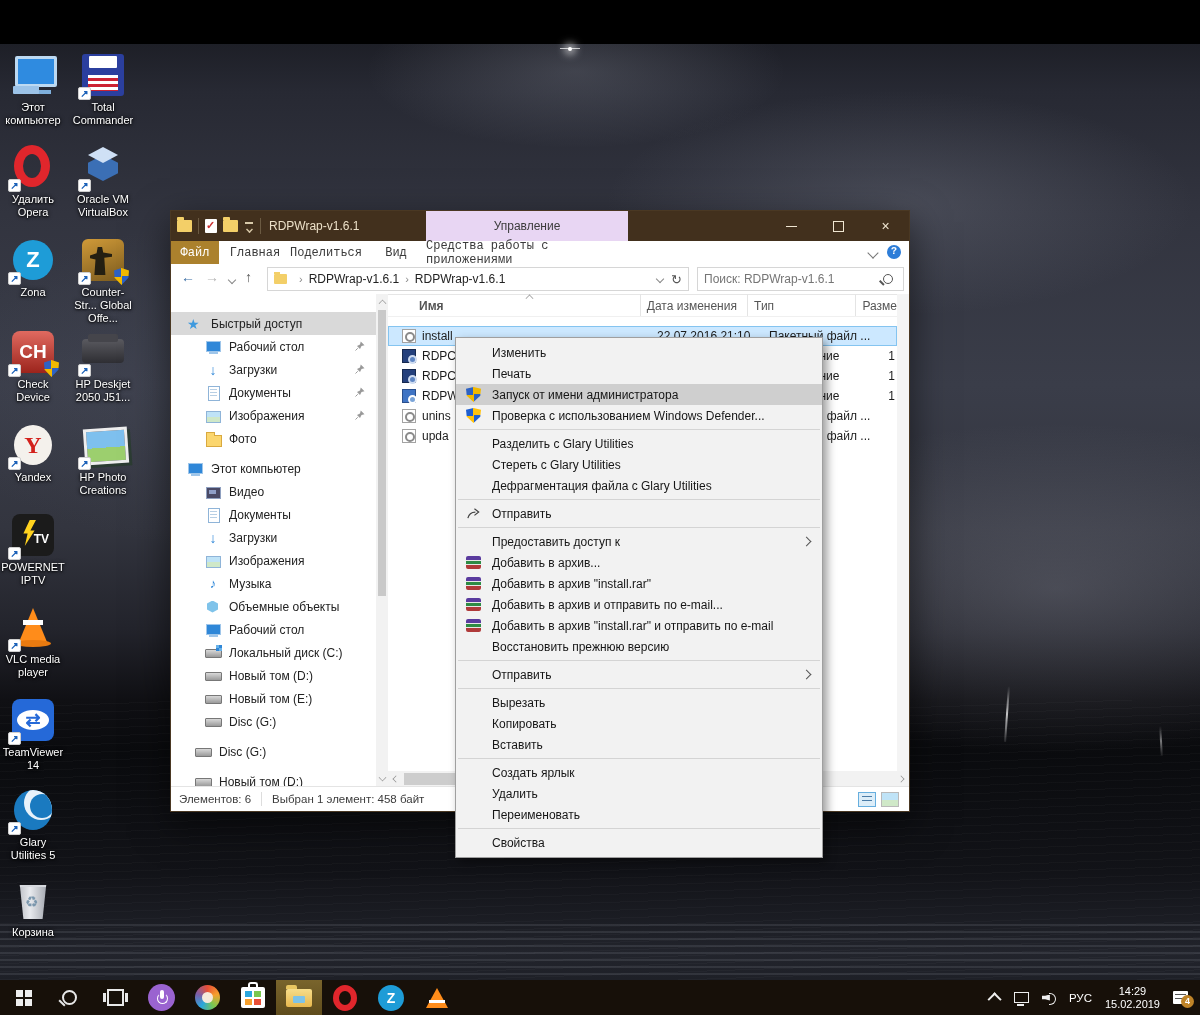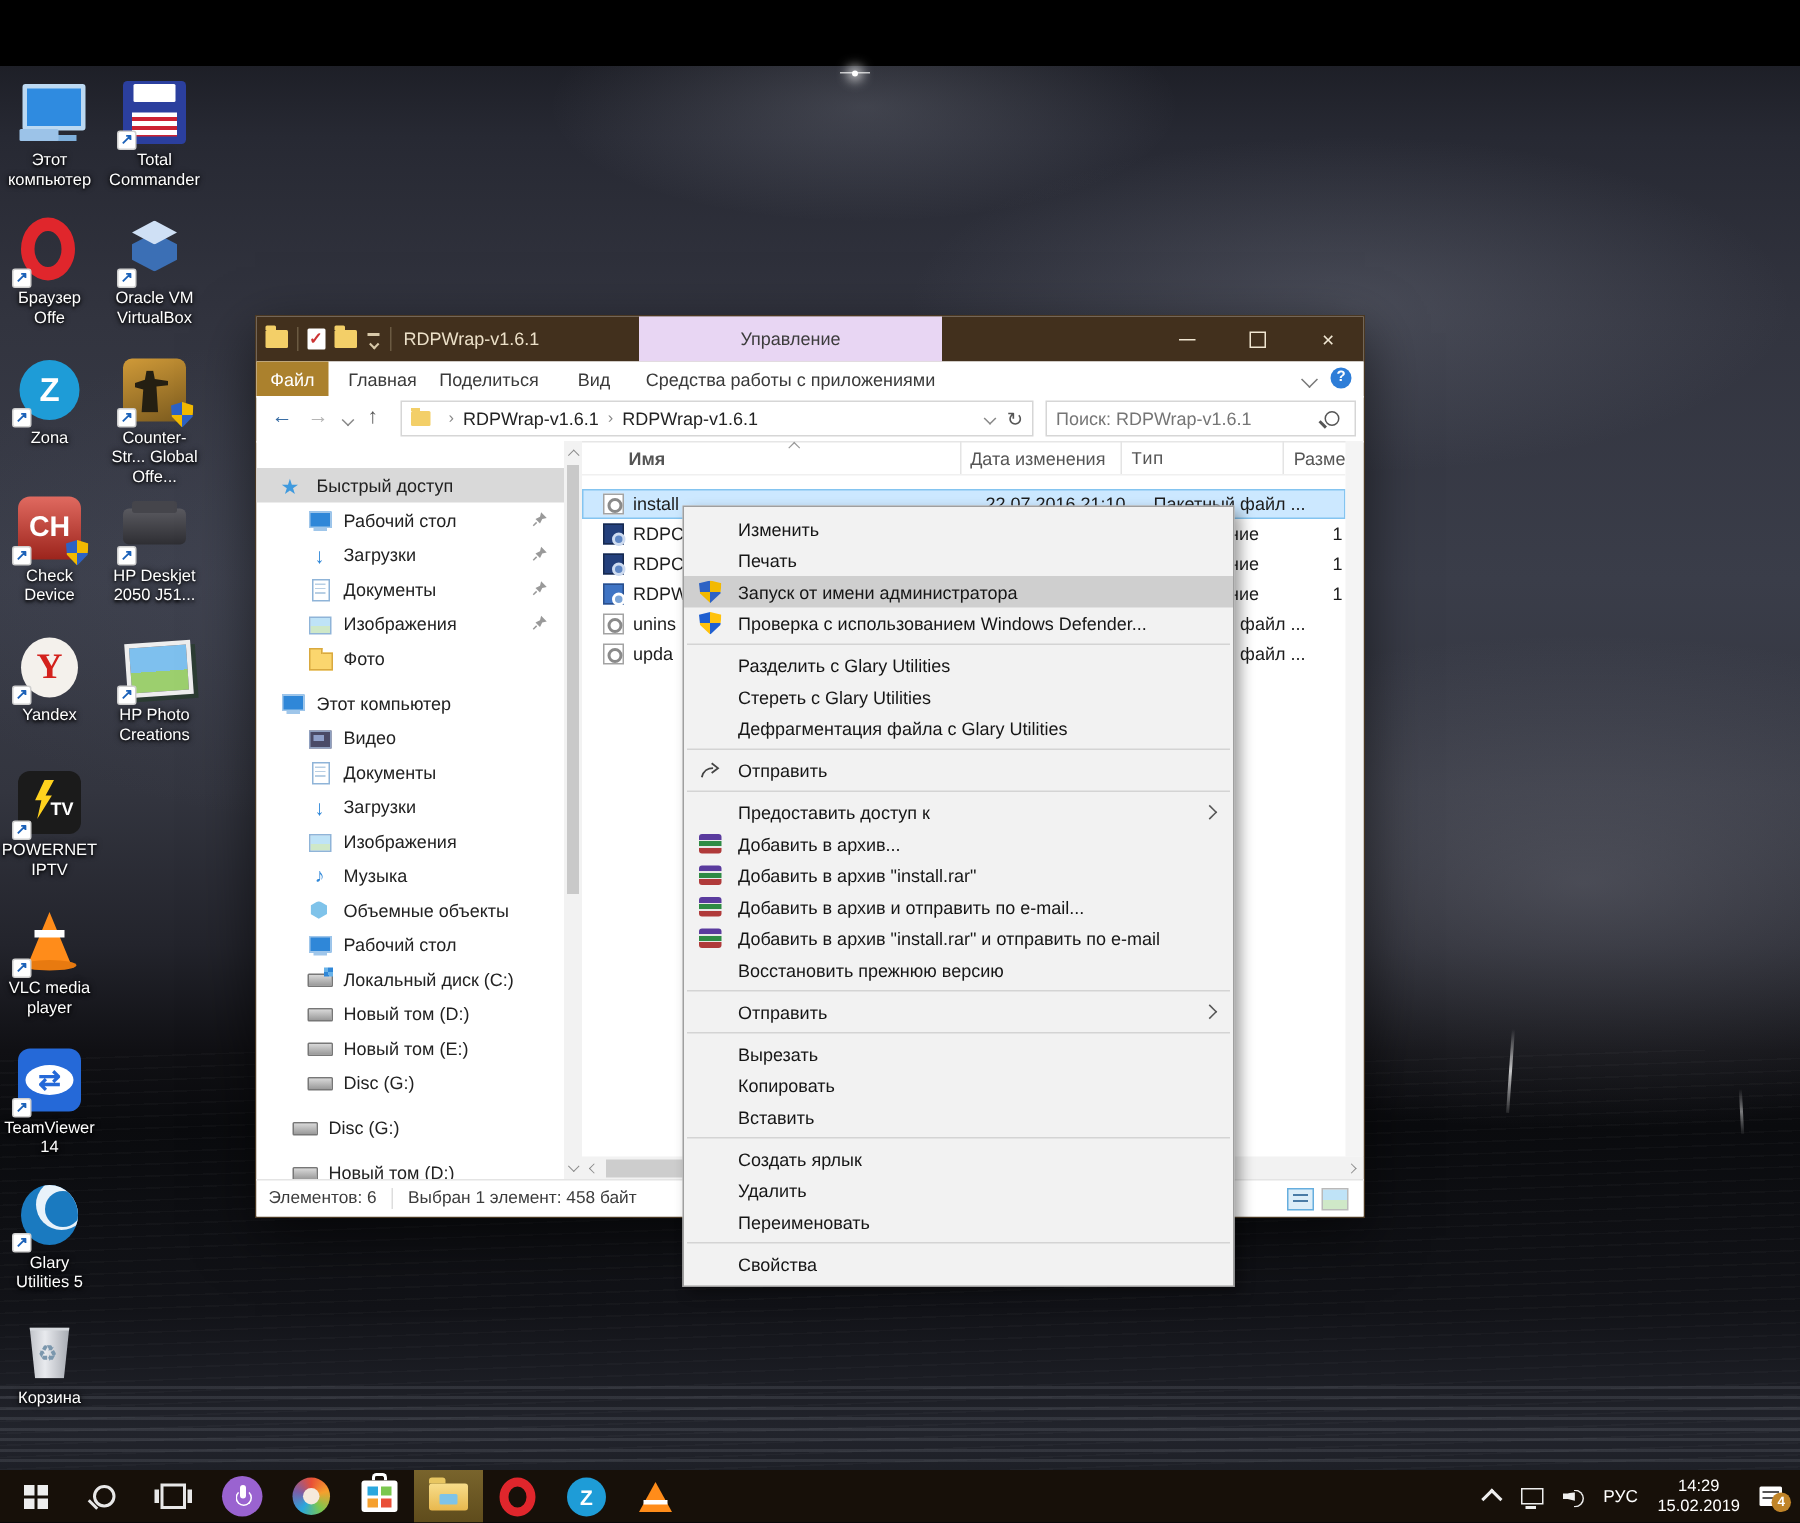--- a/index.html
+++ b/index.html
@@ -104,21 +104,21 @@
       border-right:2px solid #d8c9a9;border-bottom:2px solid #d8c9a9;transform:rotate(45deg) scale(.7);}
   .wtitle{color:#ece0c8;font-size:12px;margin-left:8px;}
   .ctxtab{position:absolute;left:255px;top:0;width:202px;height:30px;background:#e8d6f3;
       color:#3c3c3c;font-size:12px;display:flex;align-items:center;justify-content:center;}
   .wcontrols{position:absolute;right:0;top:0;display:flex;}
   .wbtn{width:47px;height:30px;display:flex;align-items:center;justify-content:center;color:#f0e6d2;}
   .glyph-min{width:11px;height:1px;background:#f0e6d2;}
   .glyph-max{width:9px;height:9px;border:1px solid #f0e6d2;}
   .glyph-close{font-size:14px;line-height:14px;}
 
-  .tabrow{position:absolute;left:0;top:30px;right:0;height:23px;background:#fff;border-bottom:1px solid #ececec;}
+  .tabrow{position:absolute;left:0;top:30px;right:0;height:23px;background:#fff;border-bottom:1px solid #ececec;font-family:Liberation Mono, monospace;}
   .filebtn{position:absolute;left:0;top:0;width:48px;height:23px;background:#ab812d;color:#fff;
       font-size:12px;display:flex;align-items:center;justify-content:center;}
   .rtab{position:absolute;top:0;height:23px;font-size:12px;color:#3a3a3a;display:flex;align-items:center;justify-content:center;}
   .rt1{left:58px;width:52px;text-align:right;} .rt2{left:118px;width:74px;} .rt3{left:204px;width:42px;} .rt4{left:255px;width:202px;}
   .ribbon-chev{position:absolute;right:32px;top:8px;width:7px;height:7px;
       border-right:1.5px solid #777;border-bottom:1.5px solid #777;transform:rotate(45deg);}
   .help-ic{position:absolute;right:8px;top:4px;width:14px;height:14px;border-radius:50%;background:#2d7dd8;
       color:#fff;font-size:10px;font-weight:bold;text-align:center;line-height:14px;}
 
   .addrrow{position:absolute;left:0;top:53px;right:0;height:30px;background:#fff;border-bottom:1px solid #e6e6e6;}
@@ -175,21 +175,21 @@
   .sb-up{top:5px;transform:rotate(-135deg) scale(.6);}
   .sb-dn{bottom:5px;transform:rotate(45deg) scale(.6);}
 
   
   .filearea{position:absolute;left:217px;top:83px;right:12px;bottom:40px;overflow:hidden;}
   .fvscroll{position:absolute;right:0;top:83px;width:12px;bottom:40px;background:#f4f4f4;}
   .cols{height:22px;display:flex;font-size:12px;color:#555;position:relative;border-bottom:1px solid #f0f0f0;}
   .col{box-sizing:border-box;border-right:1px solid #e4e4e4;display:flex;align-items:flex-end;padding-bottom:3px;}
   .c-name{width:263px;padding-left:31px;position:relative;font-weight:bold;}
   .c-date{width:112px;padding-left:6px;}
-  .c-type{width:113px;padding-left:6px;font-family:Liberation Mono, monospace;}
+  .c-type{width:113px;padding-left:6px;}
   .c-size{flex:1;padding-left:6px;border-right:0;}
   .sortchev{position:absolute;left:138px;top:1px;width:6px;height:6px;
       border-right:1.5px solid #999;border-bottom:1.5px solid #999;transform:rotate(-135deg) scale(.8);}
   .rows{padding-top:9px;}
   .frow{height:20px;display:flex;align-items:center;font-size:12px;color:#1c1c1c;}
   .frow.sel{background:#cce8ff;box-shadow:inset 0 0 0 1px #84c4f0;}
   .fcell{box-sizing:border-box;}
   .f-name{width:263px;display:flex;align-items:center;padding-left:14px;}
   .f-name .fn{margin-left:6px;white-space:nowrap;overflow:hidden;}
   .f-date{width:112px;padding-left:6px;color:#1c1c1c;}
@@ -309,21 +309,21 @@
       <div class="a-tc"></div>
       <div class="sc">↗</div>
     </div>
   <div class="lbl">Total Commander</div>
 </div>
 <div class="dicon" style="left:1px;top:144px">
   <div class="ic">
       <div class="a-opera"></div>
       <div class="sc">↗</div>
     </div>
-  <div class="lbl">Браузер Offe</div>
+  <div class="lbl">Удалить Opera</div>
 </div>
 <div class="dicon" style="left:71px;top:144px">
   <div class="ic a-vbox">
       <div class="body"></div>
       <div class="top"></div>
       <div class="sc">↗</div>
     </div>
   <div class="lbl">Oracle VM VirtualBox</div>
 </div>
 <div class="dicon" style="left:1px;top:237px">

